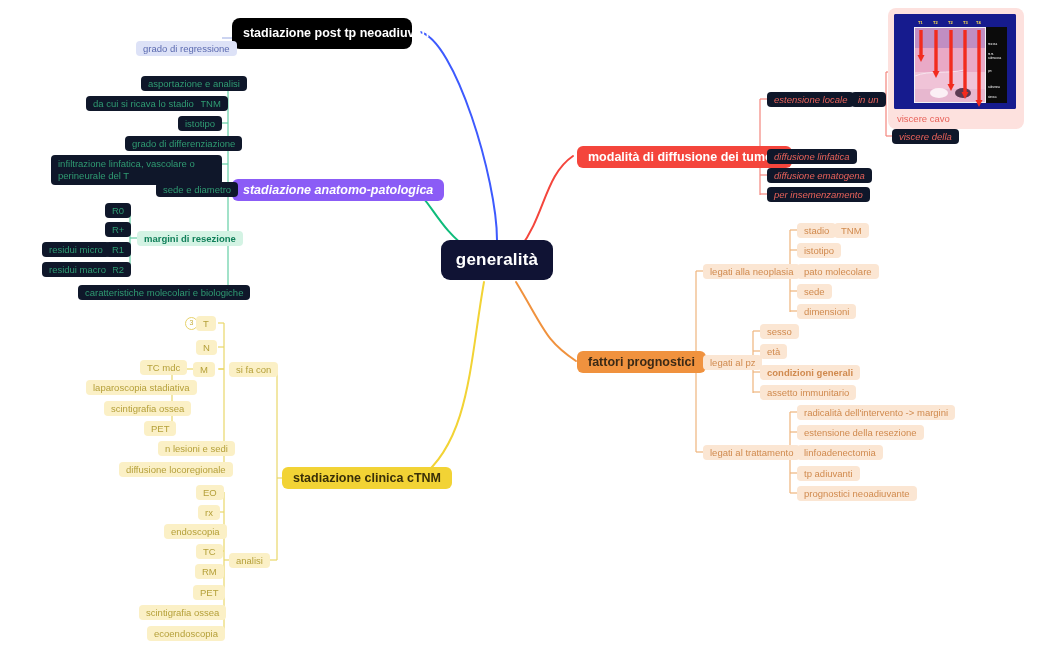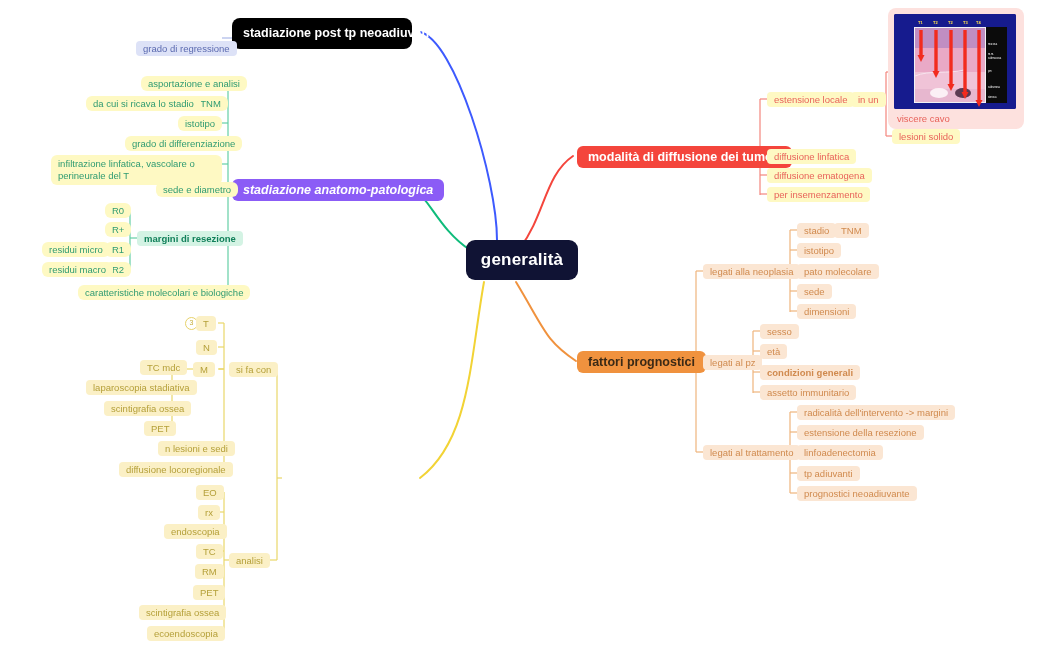--- a/index.html
+++ b/index.html
@@ -25,23 +25,23 @@
              display:block;border-radius:8px;}
   .main.green{background:#8b5cf6;font-style:italic;}
   .main.red{background:#f4453c;}
   .main.orange{background:#f0923e;color:#3b2a16;}
   .main.yellow{background:#f2d335;color:#3a3008;}
 
   
   .pill{font-size:9.5px;padding:0 7px;height:15px;border-radius:4px;line-height:15px;display:flex;align-items:center;}
   .pill.wrap{height:auto;display:block;padding:3px 7px;line-height:12px;white-space:normal;}
   .p-blue{background:#dde2f7;color:#5b6ab0;}
-  .p-green{background:#fef9c3;color:#2f9b72;border-radius:6px;}
+  .p-green{background:#0f172a;color:#2f9b72;}
   .p-green-b{background:#d4f3e4;color:#11805a;font-weight:700;}
-  .p-red{background:#fef9c3;color:#e8625a;}
+  .p-red{background:#0f172a;color:#e8625a;font-style:italic;}
   .p-orange{background:#fbe6d3;color:#d08a4e;}
   .p-yellow{background:#fbf0c6;color:#b5a03a;}
 
   
   .badge{position:absolute;width:11px;height:11px;border-radius:50%;
          border:1.2px solid #e7d26a;color:#c5ad37;background:#ffffff;
          font-size:7px;line-height:9px;text-align:center;display:block;}
 
   
   .imgcard{position:absolute;background:#fde1de;border-radius:8px;padding:6px 6px 4px 6px;box-sizing:border-box;}
@@ -174,21 +174,21 @@
       <path d="M224 512 L218 512"></path>
       <path d="M224 531 L218 531"></path>
       <path d="M224 551 L218 551"></path>
       <path d="M224 571 L218 571"></path>
       <path d="M224 592 L218 592"></path>
       <path d="M224 612 L218 612"></path>
       <path d="M224 633 L218 633"></path>
     </g>
   </svg>
 
-  <div class="node central" style="left:466px;top:240px;width:112px;">generalità</div>
+  <div class="node central" style="left:441px;top:240px;width:112px;">generalità</div>
 
   <div class="node main blue" style="left:232px;top:18px;width:180px;">stadiazione post tp neoadiuvante ypTNM</div>
   <div class="node pill p-blue" style="left:136px;top:41px;">grado di regressione</div>
 
   <div class="node main green" style="left:232px;top:179px;">stadiazione anatomo-patologica</div>
 
   <div class="node pill p-green" style="left:141px;top:76px;">asportazione e analisi</div>
   <div class="node pill p-green" style="left:188px;top:96px;">pTNM</div>
   <div class="node pill p-green" style="left:86px;top:96px;">da cui si ricava lo stadio</div>
   <div class="node pill p-green" style="left:178px;top:116px;">istotipo</div>
@@ -257,21 +257,21 @@
           <polygon points="42,64 38.5,57 45.5,57"></polygon>
           <polygon points="57,77 53.5,70 60.5,70"></polygon>
           <polygon points="71,85 67.5,78 74.5,78"></polygon>
           <polygon points="85,93 81.5,86 88.5,86"></polygon>
         </g>
       </svg>
     </div>
     <div class="caption">viscere cavo</div>
   </div>
 
-  <div class="node pill p-red" style="left:892px;top:129px;">lesioni solido</div>
+  <div class="node pill p-red" style="left:892px;top:129px;">viscere della</div>
 
   <div class="node main orange" style="left:577px;top:351px;">fattori prognostici</div>
 
   <div class="node pill p-orange" style="left:703px;top:264px;">legati alla neoplasia</div>
   <div class="node pill p-orange" style="left:703px;top:355px;">legati al pz</div>
   <div class="node pill p-orange" style="left:703px;top:445px;">legati al trattamento</div>
 
   <div class="node pill p-orange" style="left:797px;top:223px;">stadio</div>
   <div class="node pill p-orange" style="left:834px;top:223px;">TNM</div>
   <div class="node pill p-orange" style="left:797px;top:243px;">istotipo</div>
@@ -283,20 +283,21 @@
   <div class="node pill p-orange" style="left:760px;top:344px;">età</div>
   <div class="node pill p-orange" style="left:760px;top:365px;font-weight:bold;">condizioni generali</div>
   <div class="node pill p-orange" style="left:760px;top:385px;">assetto immunitario</div>
 
   <div class="node pill p-orange" style="left:797px;top:405px;">radicalità dell'intervento -&gt; margini</div>
   <div class="node pill p-orange" style="left:797px;top:425px;">estensione della resezione</div>
   <div class="node pill p-orange" style="left:797px;top:445px;">linfoadenectomia</div>
   <div class="node pill p-orange" style="left:797px;top:466px;">tp adiuvanti</div>
   <div class="node pill p-orange" style="left:797px;top:486px;">prognostici neoadiuvante</div>
 
+  <div class="node main yellow" style="left:282px;top:467px;">stadiazione clinica cTNM</div>
 
   <div class="node pill p-yellow" style="left:229px;top:362px;">si fa con</div>
   <div class="node pill p-yellow" style="left:229px;top:553px;">analisi</div>
 
   <div class="badge" style="left:185px;top:317px;">3</div>
   <div class="node pill p-yellow" style="left:196px;top:316px;">T</div>
   <div class="node pill p-yellow" style="left:196px;top:340px;">N</div>
   <div class="node pill p-yellow" style="left:193px;top:362px;">M</div>
   <div class="node pill p-yellow" style="left:158px;top:441px;">n lesioni e sedi</div>
   <div class="node pill p-yellow" style="left:119px;top:462px;">diffusione locoregionale</div>

